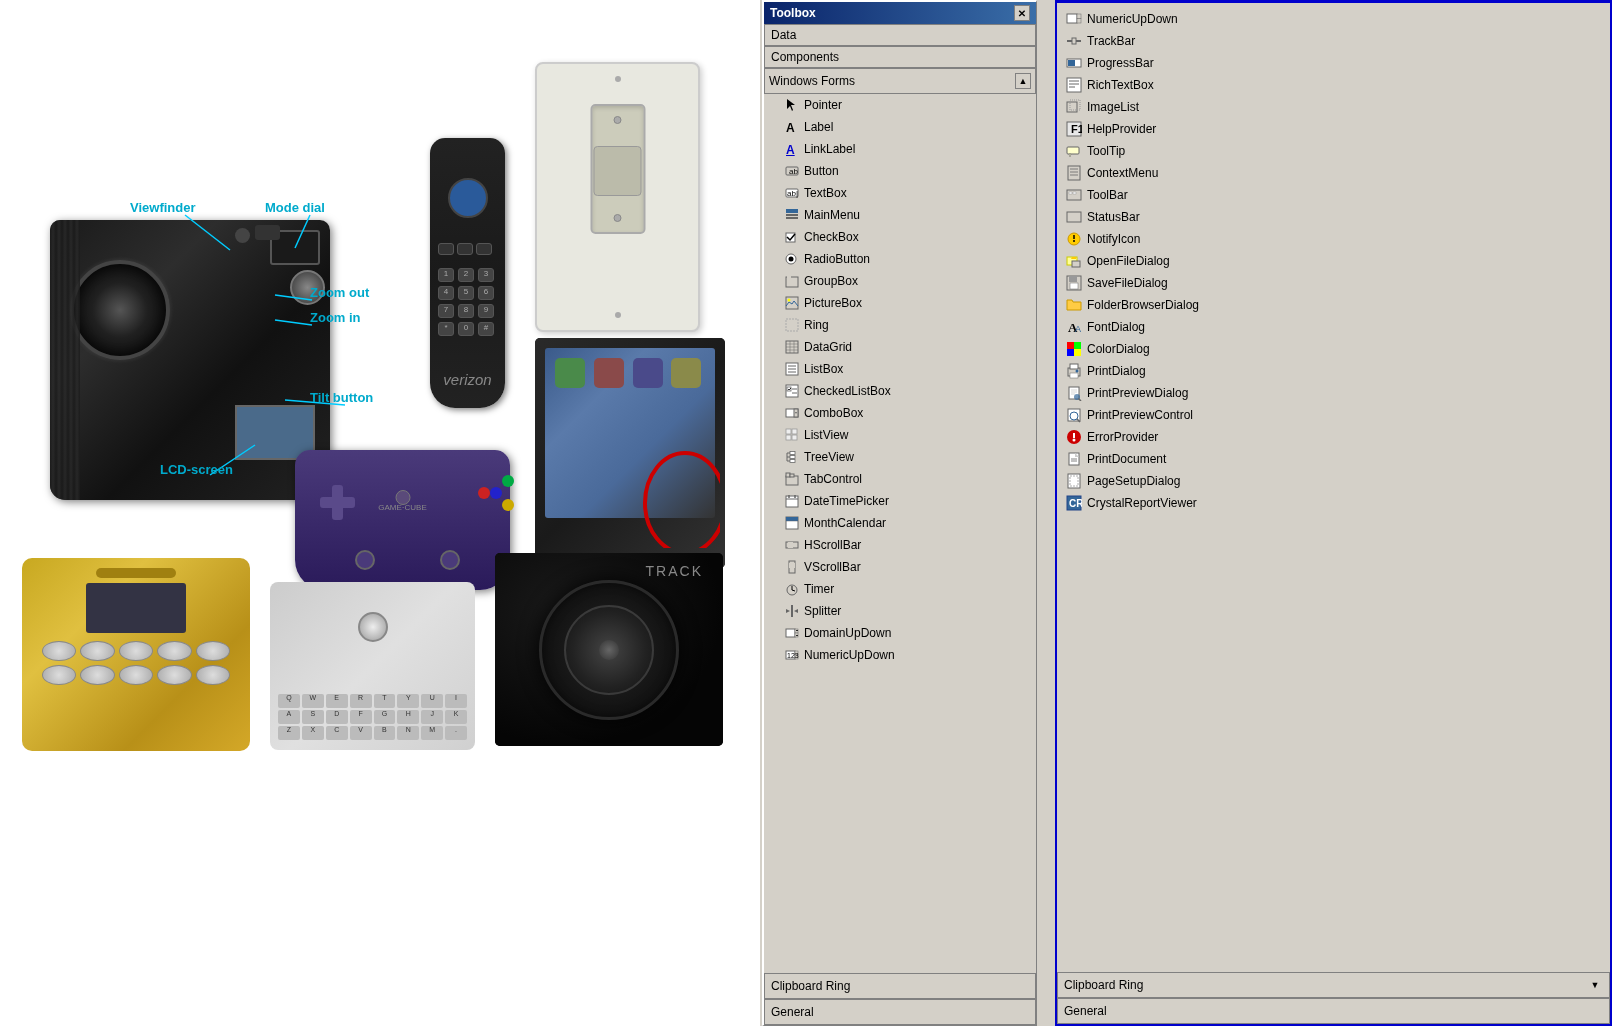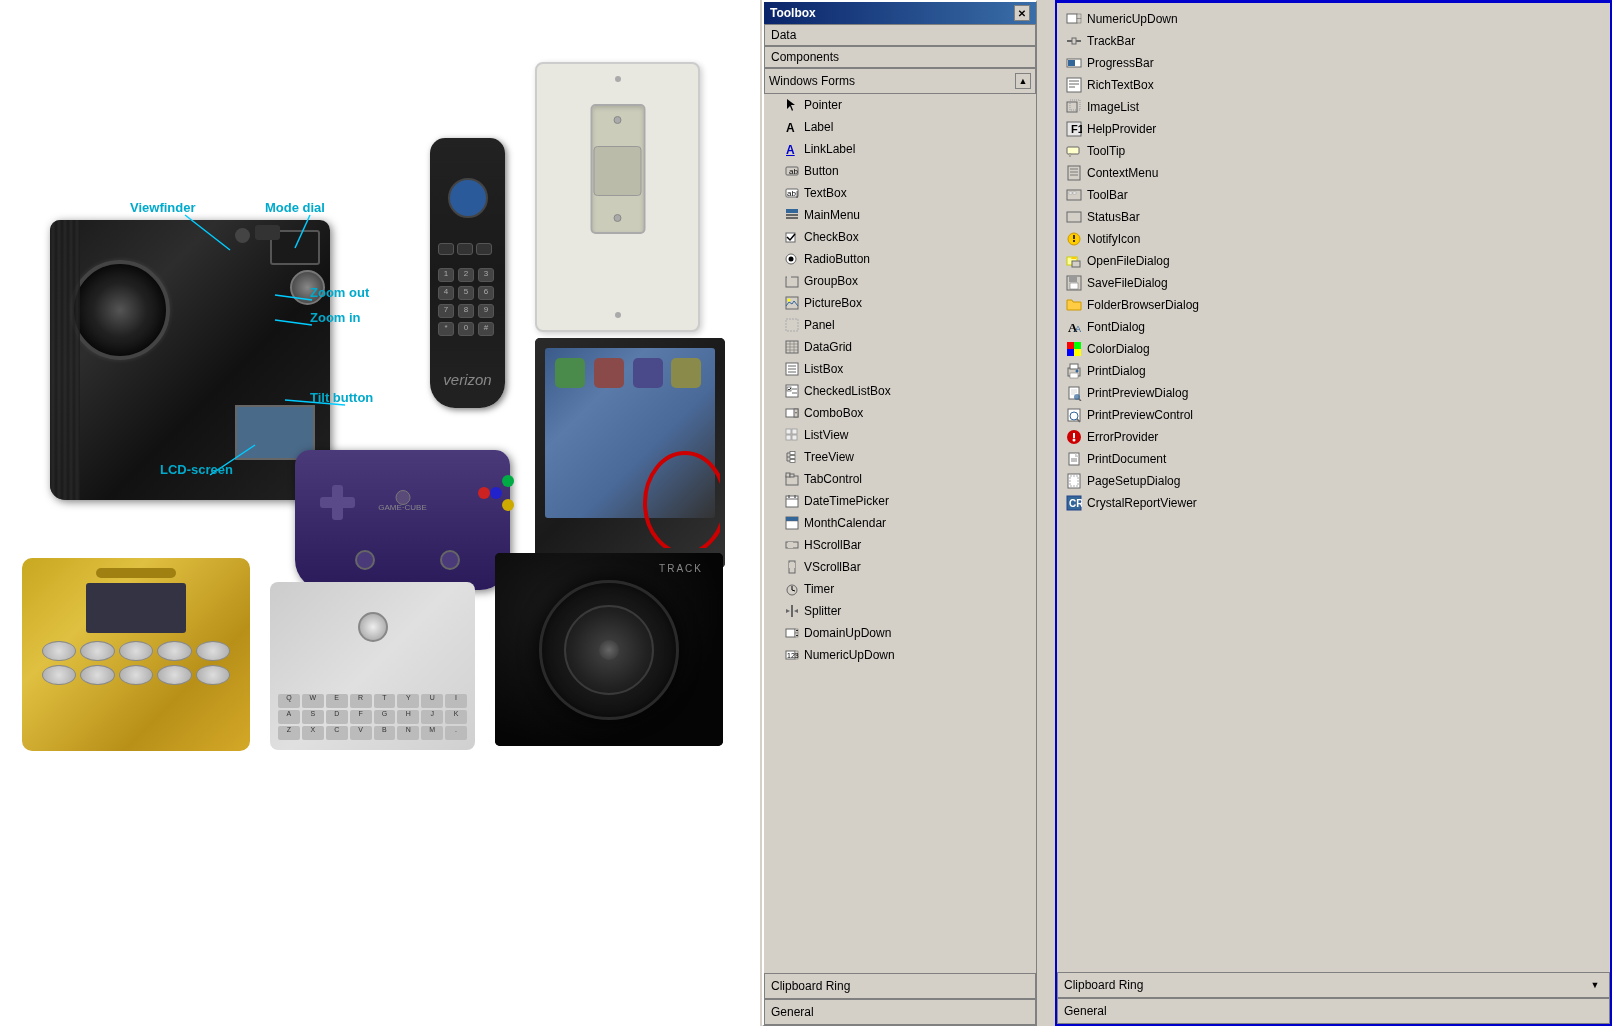--- a/index.html
+++ b/index.html
@@ -458,21 +458,21 @@
     <div style="position:absolute; inset:0; background:radial-gradient(ellipse at 30% 30%, #1a1a1a 0%, #050505 70%);"></div>
 
     <div style="position:absolute; left:50%; top:50%; transform:translate(-50%,-50%); width:140px; height:140px; border-radius:50%; background:radial-gradient(circle, #333 0%, #1a1a1a 40%, #111 70%); border:3px solid #2a2a2a; box-shadow: 0 0 20px rgba(0,0,0,0.9), inset 0 0 10px rgba(0,0,0,0.5);">
 
       <div style="position:absolute; left:50%; top:50%; transform:translate(-50%,-50%); width:90px; height:90px; border-radius:50%; background:radial-gradient(circle, #444 0%, #222 60%, #111 100%); border:2px solid #3a3a3a;">
 
         <div style="position:absolute; left:50%; top:50%; transform:translate(-50%,-50%); width:20px; height:20px; border-radius:50%; background:radial-gradient(circle, #666 0%, #333 100%);"></div>
       </div>
     </div>
 
-    <div style="position:absolute; top:10px; right:20px; color:#888; font-size:10px; letter-spacing:2px;">TRACK</div>
+    <div style="position:absolute; top:10px; right:20px; color:#888; font-size:14px; letter-spacing:2px;">TRACK</div>
   </div>
 </div>
 
 <div class="toolbox">
 
   <div class="toolbox-titlebar">
     <span>Toolbox</span>
     <div class="toolbox-close">✕</div>
   </div>
 
@@ -591,21 +591,21 @@
       </span>
       <span>PictureBox</span>
     </div>
 
     <div class="toolbox-item">
       <span class="toolbox-item-icon">
         <svg width="14" height="14" viewBox="0 0 14 14">
             <rect x="1" y="1" width="12" height="12" fill="none" stroke="#aaa" stroke-width="1" stroke-dasharray="2,1"></rect>
           </svg>
       </span>
-      <span>Panel</span>
+      <span>Ring</span>
     </div>
 
     <div class="toolbox-item">
       <span class="toolbox-item-icon">
         <svg width="14" height="14" viewBox="0 0 14 14">
             <rect x="1" y="1" width="12" height="12" fill="none" stroke="#666" stroke-width="1"></rect>
             <line x1="1" y1="4" x2="13" y2="4" stroke="#666" stroke-width="0.5"></line>
             <line x1="1" y1="7" x2="13" y2="7" stroke="#666" stroke-width="0.5"></line>
             <line x1="1" y1="10" x2="13" y2="10" stroke="#666" stroke-width="0.5"></line>
             <line x1="5" y1="1" x2="5" y2="13" stroke="#666" stroke-width="0.5"></line>

